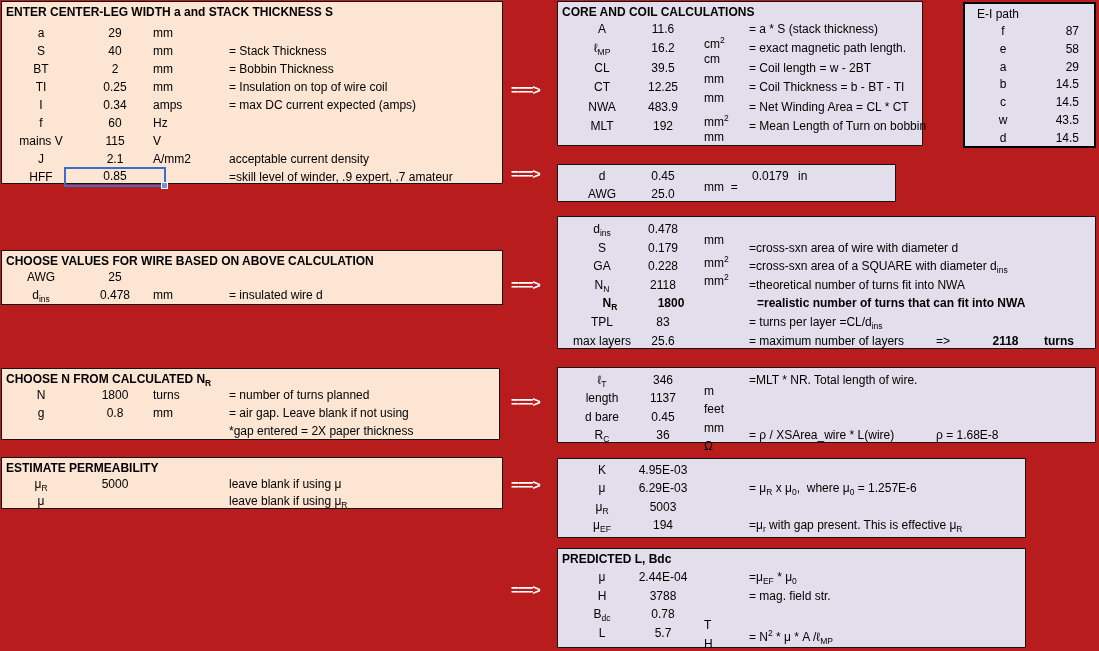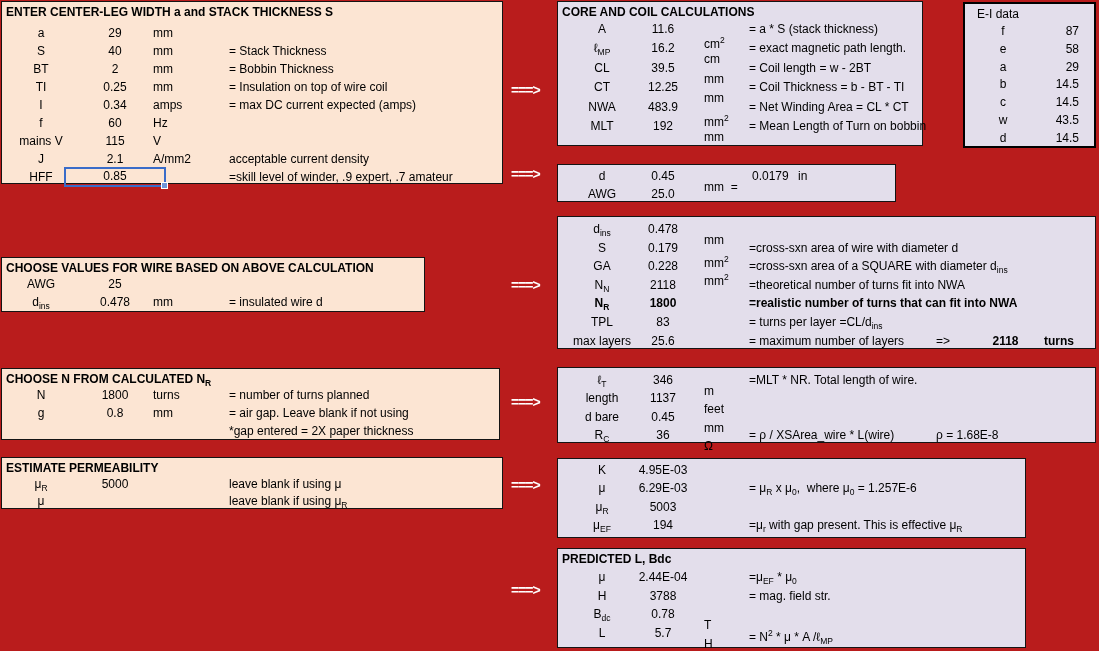--- a/index.html
+++ b/index.html
@@ -11,21 +11,21 @@
   }
   .panel{position:absolute;box-sizing:border-box;border:1px solid #141414;}
   .pl{background:#fce5d3;}
   .pr{background:#e3deeb;}
   .pe{background:#e3deeb;border:2px solid #000;}
   .ptitle{font-weight:bold;padding:3px 0 0 4px;white-space:nowrap;}
   .ptitle.plain{font-weight:normal;padding-left:12px;}
   .rows{position:absolute;left:0;right:0;top:var(--rt);}
   .row{position:relative;height:var(--rh);}
   .cell{position:absolute;top:1px;height:15px;line-height:15px;white-space:nowrap;}
-  .cell.bold{font-weight:bold;}
+  .cell.bold{font-weight:bold;margin-left:8px;}
   sub{font-size:8.5px;}
   sup{font-size:8.5px;}
   
   .pl .col-label{left:0;width:78px;text-align:center;}
   .pl .col-value{left:64px;width:98px;text-align:center;}
   .pl .col-unit{left:151px;}
   .pl .col-desc{left:227px;}
   
   .pr .col-label{left:0;width:88px;text-align:center;}
   .pr .col-value{left:62px;width:86px;text-align:center;}
@@ -104,21 +104,21 @@
           <span class="cell col-desc">acceptable current density</span>
         </div>
         <div class="row">
           <span class="cell col-label">HFF</span>
           <span class="cell col-value selected">0.85</span>
           <span class="cell col-desc">=skill level of winder, .9 expert, .7 amateur</span>
         </div>
       </div>
   </div>
 
-  <div class="panel pl" style="left:1px;top:257px;width:424px;height:55px;--rt:18px;--rh:18px">
+  <div class="panel pl" style="left:1px;top:250px;width:502px;height:55px;--rt:18px;--rh:18px">
     <div class="ptitle">CHOOSE VALUES FOR WIRE BASED ON ABOVE CALCULATION</div>
     <div class="rows">
         <div class="row">
           <span class="cell col-label">AWG</span>
           <span class="cell col-value">25</span>
         </div>
         <div class="row">
           <span class="cell col-label">d<sub>ins</sub></span>
           <span class="cell col-value">0.478</span>
           <span class="cell col-unit">mm</span>
@@ -199,21 +199,21 @@
         <div class="row">
           <span class="cell col-label">MLT</span>
           <span class="cell col-value">192</span>
           <span class="cell col-unit">mm</span>
           <span class="cell col-desc">= Mean Length of Turn on bobbin</span>
         </div>
       </div>
   </div>
 
   <div class="panel pe" style="left:963px;top:2px;width:133px;height:146px;--rt:19px;--rh:17.8px">
-    <div class="ptitle plain">E-I data</div>
+    <div class="ptitle plain">E-I path</div>
     <div class="rows">
         <div class="row">
           <span class="cell col-label">f</span>
           <span class="cell col-value">87</span>
         </div>
         <div class="row">
           <span class="cell col-label">e</span>
           <span class="cell col-value">58</span>
         </div>
         <div class="row">

